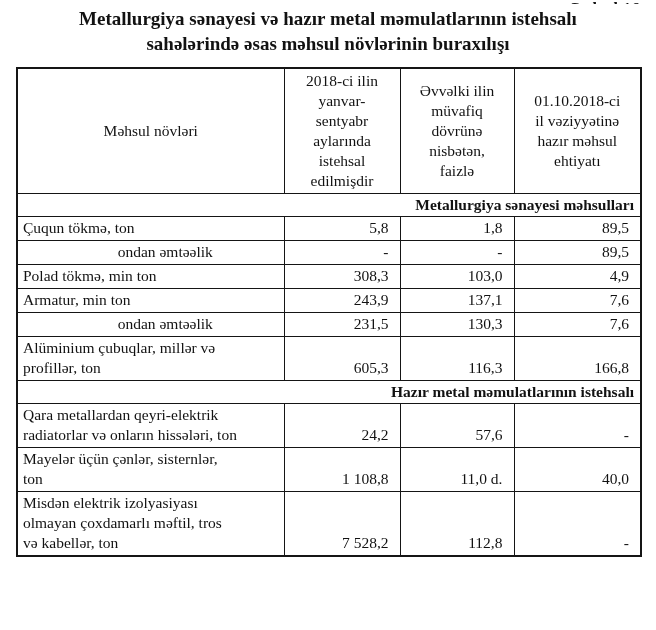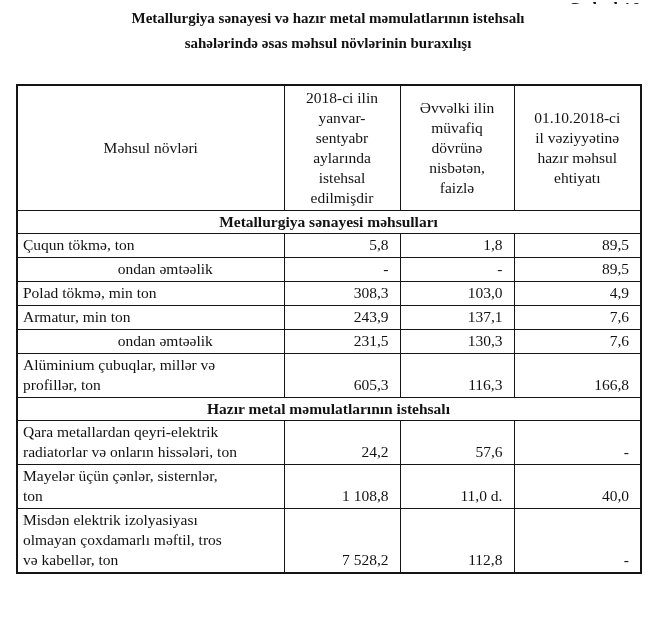--- a/index.html
+++ b/index.html
@@ -27,22 +27,22 @@
     padding-right: 16px;
   }
   .caption-strip span {
     display: inline-block;
     margin-top: -15px;
     font-weight: bold;
     font-size: 16px;
     letter-spacing: 0.5px;
   }
   .doc-title {
-    margin: 2px 28px 28px 28px;
-    font-size: 15px;
+    margin: 2px 28px 11px 28px;
+    font-size: 19px;
     font-weight: bold;
     text-align: center;
     line-height: 25px;
     white-space: pre-line;
   }
   table.stat-table {
     border-collapse: collapse;
     table-layout: fixed;
     margin-left: 16px;
     width: 624px;
@@ -72,21 +72,21 @@
     overflow: hidden;
   }
   td.label.center { text-align: center; padding-left: 33px; }
   td.num {
     text-align: right;
     padding-right: 11px;
     font-family: Liberation Serif, serif;
   }
   tr.section td {
     font-weight: bold;
-    text-align: center;
+    text-align: right;
     line-height: 19px;
     padding: 1px 6px 2px 5px;
     white-space: pre;
     overflow: hidden;
   }
 </style>
 </head>
 <body>
 
 <div class="page">

